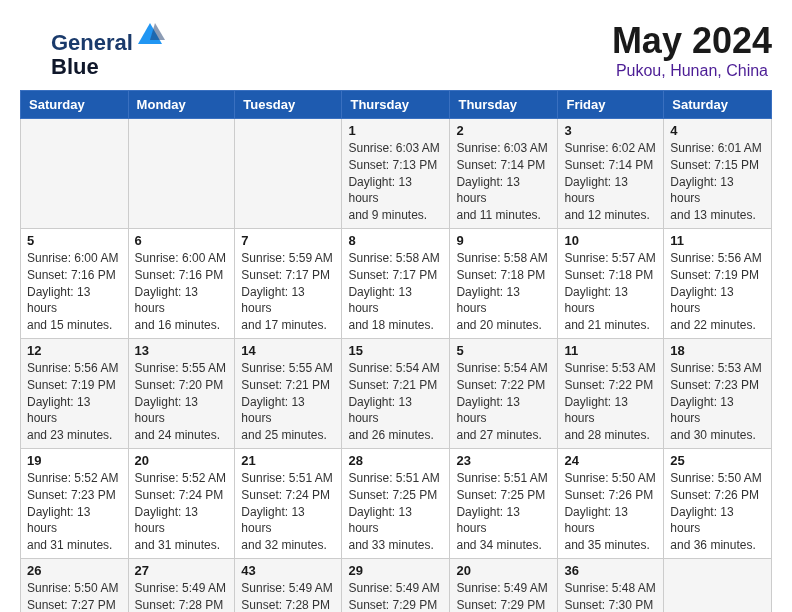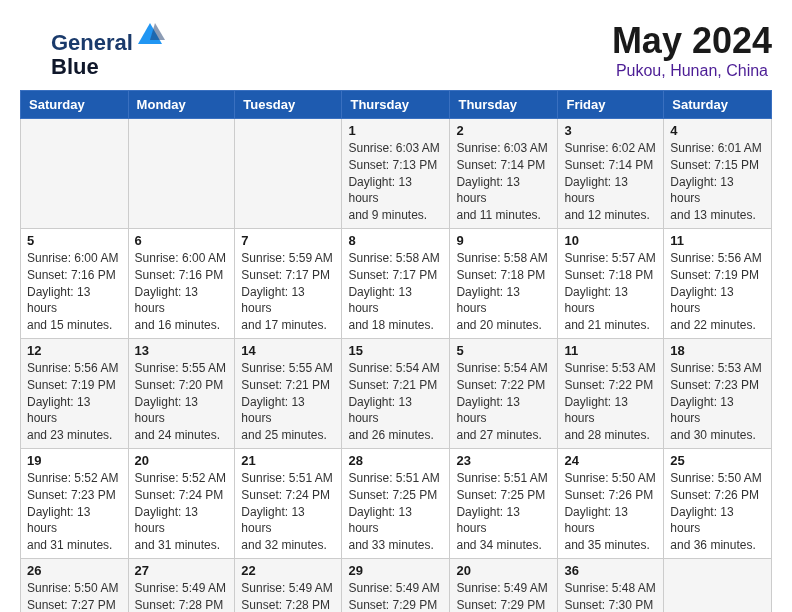--- a/index.html
+++ b/index.html
@@ -238,21 +238,21 @@
       <tr>
         <td>
           <div class="day-number">26</div>
           <div class="day-info">Sunrise: 5:50 AM<br>Sunset: 7:27 PM<br>Daylight: 13 hours<br>and 37 minutes.</div>
         </td>
         <td>
           <div class="day-number">27</div>
           <div class="day-info">Sunrise: 5:49 AM<br>Sunset: 7:28 PM<br>Daylight: 13 hours<br>and 38 minutes.</div>
         </td>
         <td>
-          <div class="day-number">22</div>
+          <div class="day-number">43</div>
           <div class="day-info">Sunrise: 5:49 AM<br>Sunset: 7:28 PM<br>Daylight: 13 hours<br>and 38 minutes.</div>
         </td>
         <td>
           <div class="day-number">29</div>
           <div class="day-info">Sunrise: 5:49 AM<br>Sunset: 7:29 PM<br>Daylight: 13 hours<br>and 39 minutes.</div>
         </td>
         <td>
           <div class="day-number">20</div>
           <div class="day-info">Sunrise: 5:49 AM<br>Sunset: 7:29 PM<br>Daylight: 13 hours<br>and 40 minutes.</div>
         </td>

